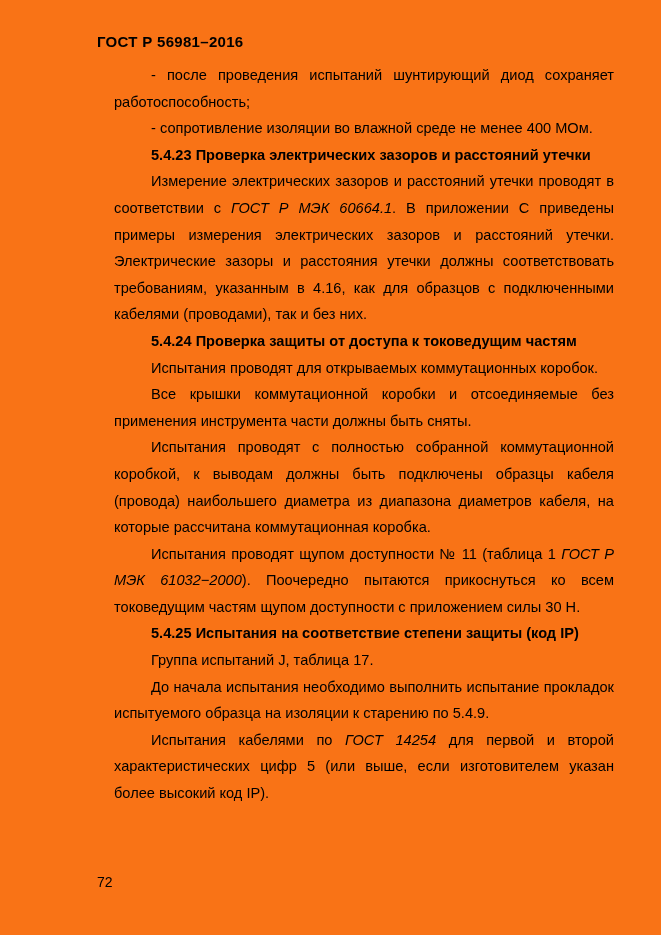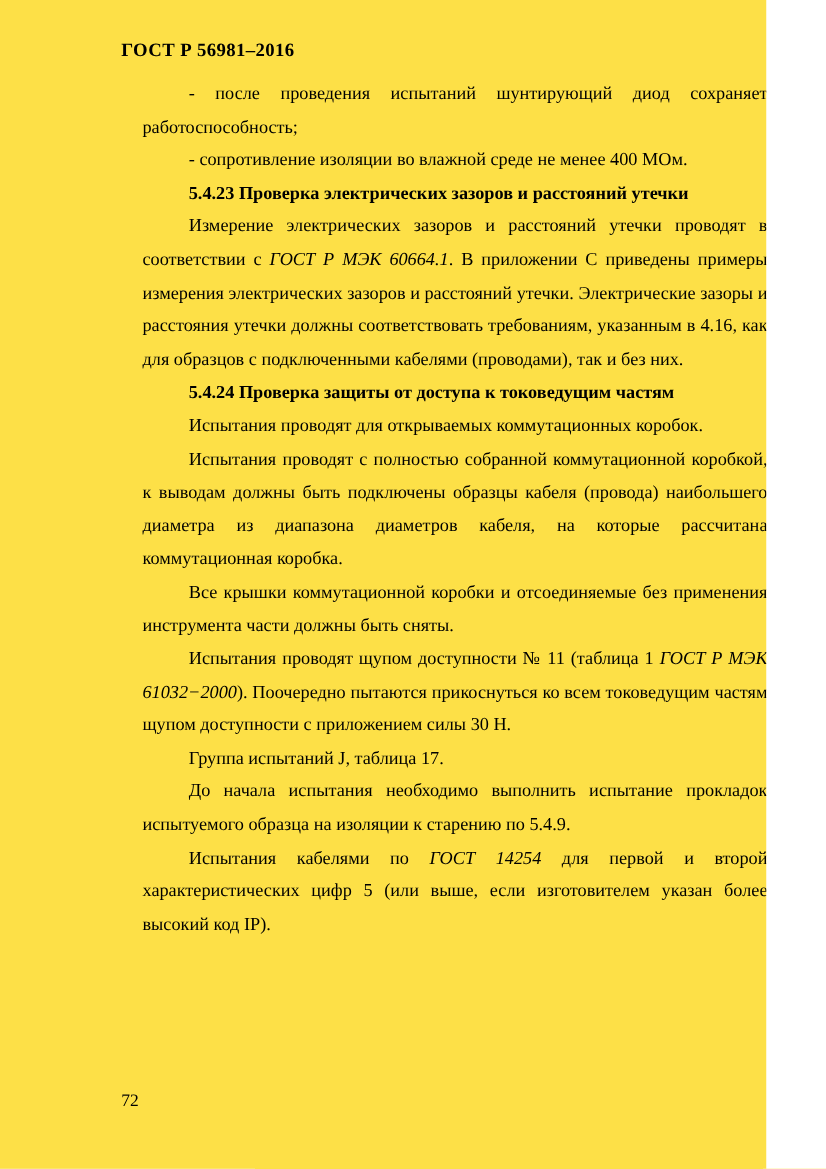--- a/index.html
+++ b/index.html
@@ -1,24 +1,24 @@
 <!DOCTYPE html>
 <html lang="ru"><head>
 <meta charset="utf-8">
 <style>
   * { box-sizing: border-box; }
   html, body { margin: 0; padding: 0; }
   body { background: #ffffff; }
   .page {
     position: relative;
-    width: 613px;
+    width: 661px;
     height: 935px;
-    background: #fde047;
+    background: #f97316;
     color: #000000;
-    font-family: Liberation Serif, serif;
+    font-family: Liberation Sans, sans-serif;
     overflow: hidden;
   }
   .doc-header {
     position: absolute;
     top: 33px;
     left: 97px;
     font-size: 15px;
     font-weight: bold;
     letter-spacing: 0.3px;
   }
@@ -54,22 +54,23 @@
 <div class="page">
   <div class="doc-header">ГОСТ Р 56981–2016</div>
 
   <div class="doc-content">
       <p class="para"><span>- после проведения испытаний шунтирующий диод сохраняет работоспособность;</span></p>
       <p class="para"><span>- сопротивление изоляции во влажной среде не менее 400 МОм.</span></p>
       <p class="para heading"><span>5.4.23 Проверка электрических зазоров и расстояний утечки</span></p>
       <p class="para"><span>Измерение электрических зазоров и расстояний утечки проводят в соответствии с </span><span class="italic">ГОСТ Р МЭК 60664.1</span><span>. В приложении С приведены примеры измерения электрических зазоров и расстояний утечки. Электрические зазоры и расстояния утечки должны соответствовать требованиям, указанным в 4.16, как для образцов с подключенными кабелями (проводами), так и без них.</span></p>
       <p class="para heading"><span>5.4.24 Проверка защиты от доступа к токоведущим частям</span></p>
       <p class="para"><span>Испытания проводят для открываемых коммутационных коробок.</span></p>
+      <p class="para"><span>Все крышки коммутационной коробки и отсоединяемые без применения инструмента части должны быть сняты.</span></p>
       <p class="para"><span>Испытания проводят с полностью собранной коммутационной коробкой, к выводам должны быть подключены образцы кабеля (провода) наибольшего диаметра из диапазона диаметров кабеля, на которые рассчитана коммутационная коробка.</span></p>
-      <p class="para"><span>Все крышки коммутационной коробки и отсоединяемые без применения инструмента части должны быть сняты.</span></p>
       <p class="para"><span>Испытания проводят щупом доступности № 11 (таблица 1 </span><span class="italic">ГОСТ Р МЭК 61032−2000</span><span>). Поочередно пытаются прикоснуться ко всем токоведущим частям щупом доступности с приложением силы 30 Н.</span></p>
+      <p class="para heading"><span>5.4.25 Испытания на соответствие степени защиты (код IP)</span></p>
       <p class="para"><span>Группа испытаний J, таблица 17.</span></p>
       <p class="para"><span>До начала испытания необходимо выполнить испытание прокладок испытуемого образца на изоляции к старению по 5.4.9.</span></p>
       <p class="para"><span>Испытания кабелями по </span><span class="italic">ГОСТ 14254</span><span> для первой и второй характеристических цифр 5 (или выше, если изготовителем указан более высокий код IP).</span></p>
     </div>
 
   <div class="doc-footer">72</div>
 </div>
 
 </body></html>

